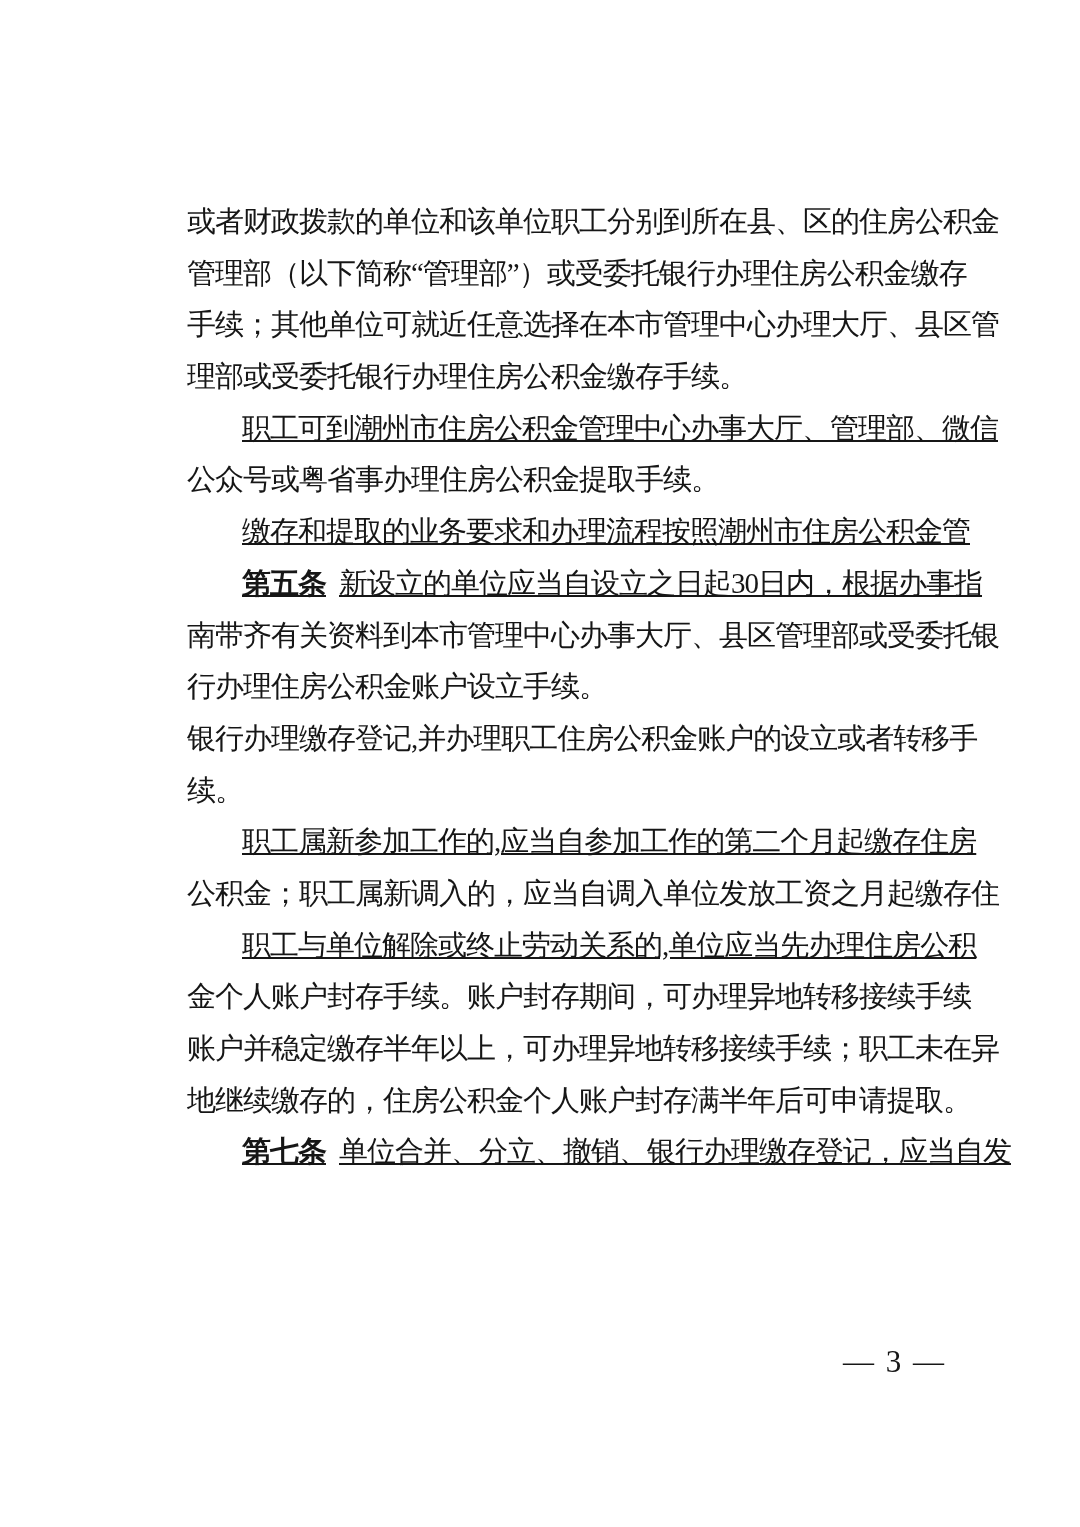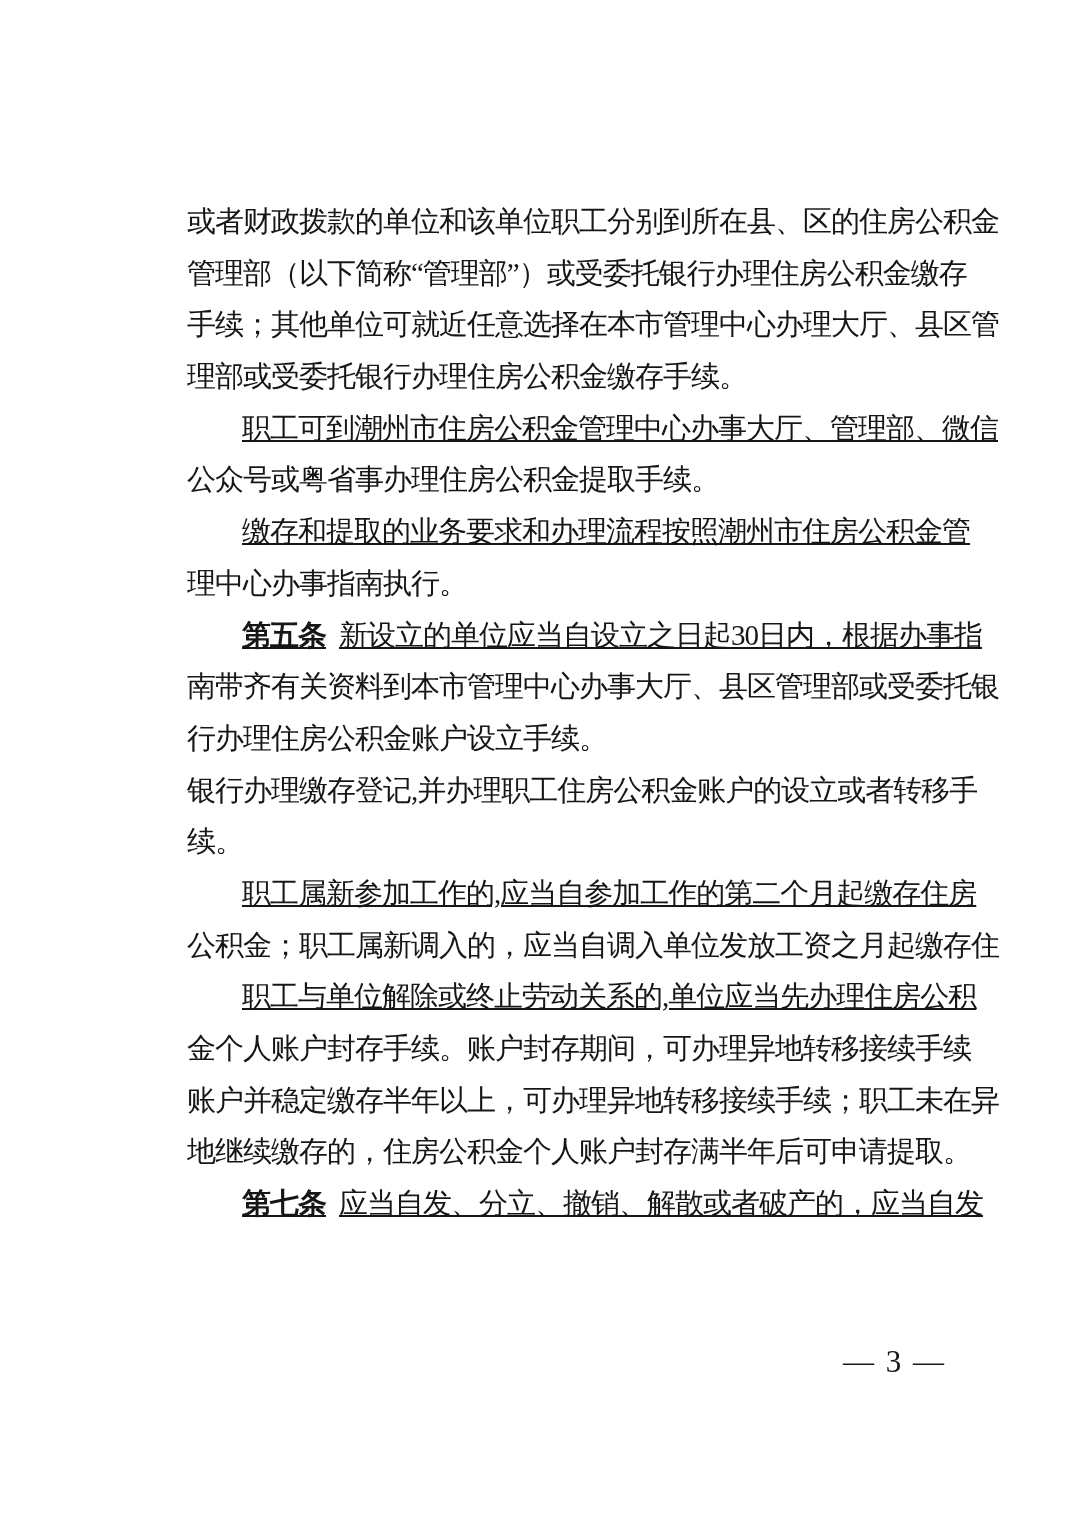--- a/index.html
+++ b/index.html
@@ -59,28 +59,27 @@
 
 <div class="page">
   <div class="doc-lines">
       <div class="line"><span>或者财政拨款的单位和该单位职工分别到所在县、区的住房公积金</span></div>
       <div class="line"><span>管理部（以下简称“管理部”）或受委托银行办理住房公积金缴存</span></div>
       <div class="line"><span>手续；其他单位可就近任意选择在本市管理中心办理大厅、县区管</span></div>
       <div class="line"><span>理部或受委托银行办理住房公积金缴存手续。</span></div>
       <div class="line indent"><span>职工可到潮州市住房公积金管理中心办事大厅、管理部、微信</span></div>
       <div class="line"><span>公众号或粤省事办理住房公积金提取手续。</span></div>
       <div class="line indent"><span>缴存和提取的业务要求和办理流程按照潮州市住房公积金管</span></div>
-      <div class="line"><span>理中心办事指南执行。</span></div>
       <div class="line indent"><span class="kw">第五条</span><span>新设立的单位应当自设立之日起30日内，根据办事指</span></div>
       <div class="line"><span>南带齐有关资料到本市管理中心办事大厅、县区管理部或受委托银</span></div>
       <div class="line"><span>行办理住房公积金账户设立手续。</span></div>
       <div class="line"><span>银行办理缴存登记,并办理职工住房公积金账户的设立或者转移手</span></div>
       <div class="line"><span>续。</span></div>
       <div class="line indent"><span>职工属新参加工作的,应当自参加工作的第二个月起缴存住房</span></div>
       <div class="line"><span>公积金；职工属新调入的，应当自调入单位发放工资之月起缴存住</span></div>
       <div class="line indent"><span>职工与单位解除或终止劳动关系的,单位应当先办理住房公积</span></div>
       <div class="line"><span>金个人账户封存手续。账户封存期间，可办理异地转移接续手续</span></div>
       <div class="line"><span>账户并稳定缴存半年以上，可办理异地转移接续手续；职工未在异</span></div>
       <div class="line"><span>地继续缴存的，住房公积金个人账户封存满半年后可申请提取。</span></div>
-      <div class="line indent"><span class="kw">第七条</span><span>应当自发、分立、撤销、解散或者破产的，应当自发</span></div>
+      <div class="line indent"><span class="kw">第七条</span><span>单位合并、分立、撤销、银行办理缴存登记，应当自发</span></div>
     </div>
   <div class="page-number">— 3 —</div>
 </div>
 
 </body></html>

